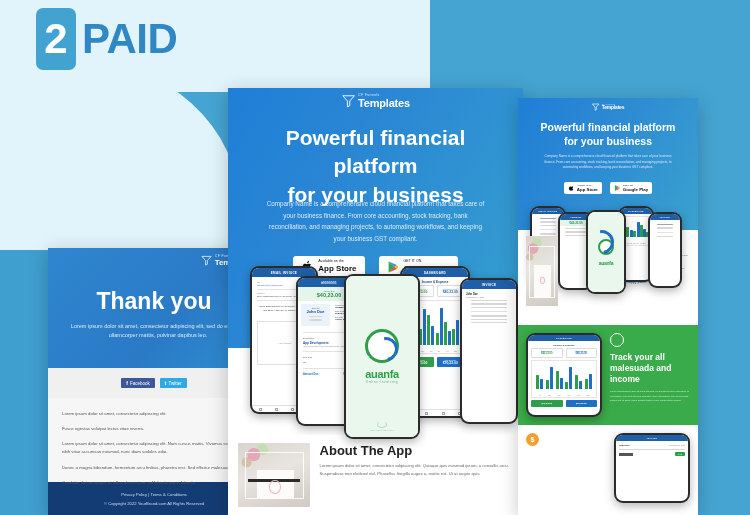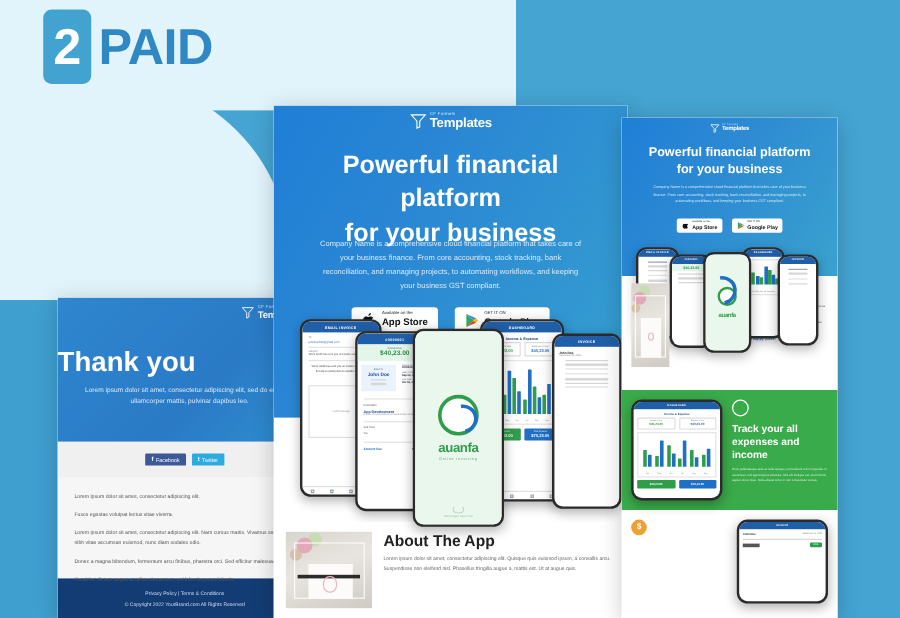--- a/index.html
+++ b/index.html
@@ -56,21 +56,21 @@
   #page-thankyou {
     left: 48px; top: 248px; width: 212px; height: 267px;
     z-index: 10;
   }
   .ty-hero {
     height: 120px; background: linear-gradient(135deg,#2f86cf 0%,#2a7ac6 60%,#2f8fd0 100%);
     position: relative; padding: 8px 10px;
   }
   .ty-logo { position: absolute; right: 8px; top: 7px; display:flex; align-items:flex-start; gap:3px;}
   .ty-title {
-    position: absolute; left: 0; right: 0; top: 40px; text-align: left;
+    position: absolute; left: 0; right: 0; top: 40px; text-align: center;
     color: #fff; font-size: 23px; font-weight: 700;
   }
   .ty-sub {
     position: absolute; left: 16px; right: 8px; top: 74px; text-align: center;
     color: #d8eaf8; font-size: 5.5px; line-height: 1.7;
   }
   .ty-social {
     height: 30px; background: #f0f0f0; display: flex; align-items: center;
     justify-content: center; gap: 5px;
   }
@@ -723,21 +723,21 @@
               </div>
               <div class="tcard b">
                 <div class="v" style="font-size:2.4px">$70,23.00</div>
               </div>
             </div>
           </div>
         </div>
       </div>
       <div class="rt-green-txt">
         <div class="rt-green-icon"></div>
-        <h3>Track your all expenses and income</h3>
+        <h3>Track your all malesuada and income</h3>
         <p>Proin pellentesque ante at nulla tempus, eu hendrerit enim imperdiet. In accumsan, nisl eget tempus pharetra, felis elit tristique est, sed lobortis sapien elit ut risus. Nulla aliquet tortor in nec consectetur cursus.</p>
       </div>
     </div>
 
     <div class="rt-bottom">
       <div class="rt-bottom-left">
         <div class="rt-badge-o">$</div>
       </div>
       <div style="width:76px">
         <div class="phone" style="position:relative;width:100%;height:70px;">

